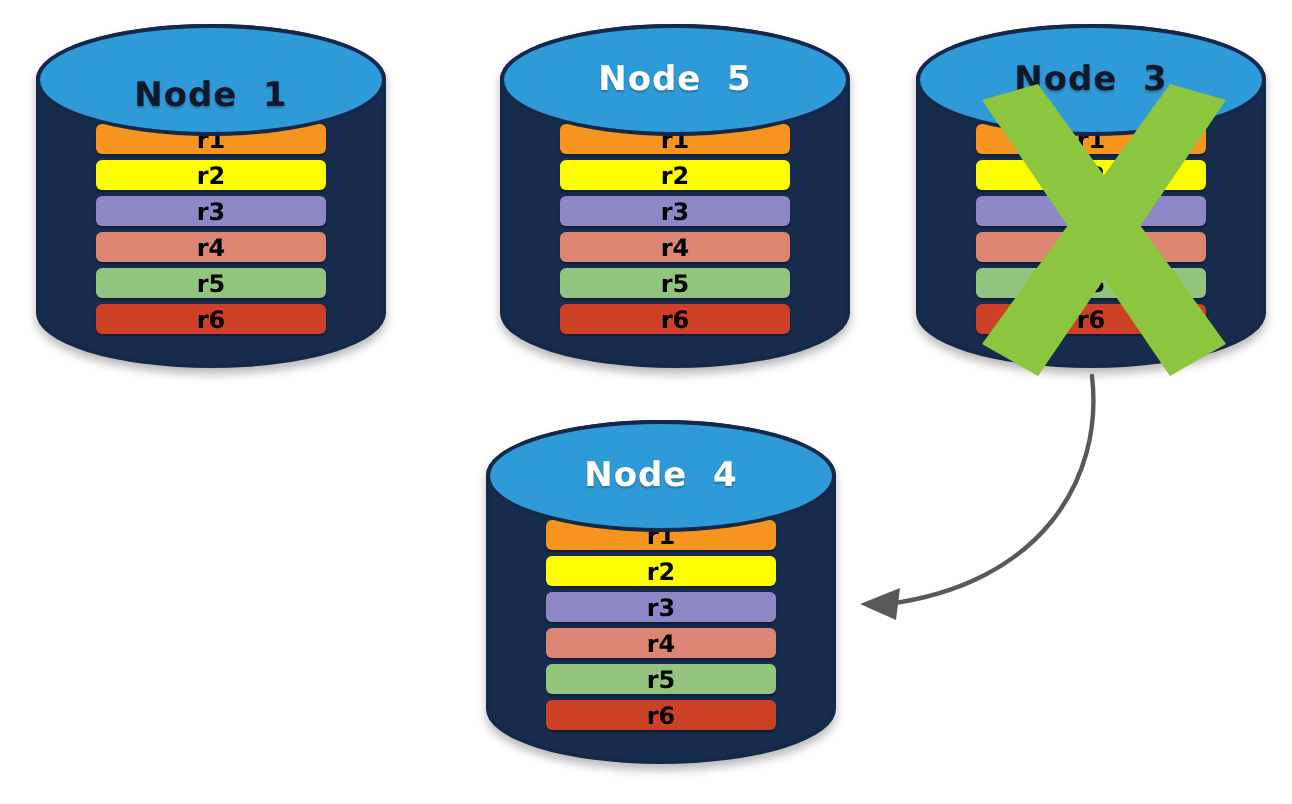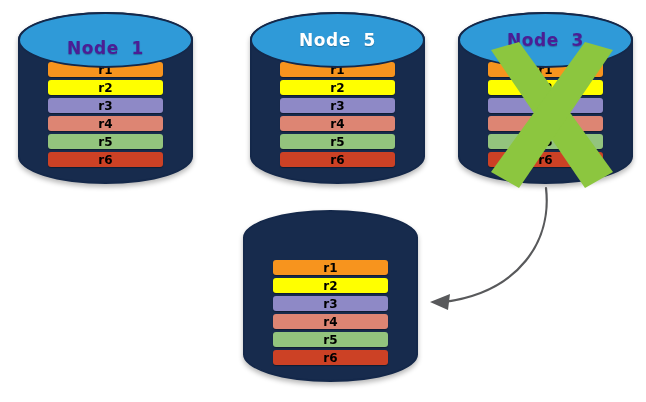--- a/index.html
+++ b/index.html
@@ -123,21 +123,21 @@
           <span class="row-label" style="color: rgb(0, 0, 0);">r4</span>
         </div>
       <div class="row" style="background: rgb(147, 196, 125);">
           <span class="row-label" style="color: rgb(0, 0, 0);">r5</span>
         </div>
       <div class="row" style="background: rgb(204, 65, 37);">
           <span class="row-label" style="color: rgb(0, 0, 0);">r6</span>
         </div>
     </div>
     <div class="node-top" style="background: rgb(47, 154, 216); border-color: rgb(20, 40, 74);">
-      <span class="node-title" style="color: #4c1d95; margin-top: 16px;">Node  1</span>
+      <span class="node-title" style="color: #0f172a; margin-top: 16px;">Node  1</span>
     </div>
   </div>
 
   <div class="node" id="node-2" style="left:250px; top:12px; width:175px; height:172px;">
     <div class="node-body" style="background: rgb(23, 43, 77); border-color: rgb(20, 40, 74);"></div>
     <div class="rows">
       <div class="row" style="background: rgb(247, 148, 30);">
           <span class="row-label" style="color: rgb(0, 0, 0);">r1</span>
         </div>
       <div class="row" style="background: rgb(255, 255, 0);">
@@ -177,21 +177,21 @@
           <span class="row-label" style="color: rgb(0, 0, 0);">r4</span>
         </div>
       <div class="row" style="background: rgb(147, 196, 125);">
           <span class="row-label" style="color: rgb(0, 0, 0);">r5</span>
         </div>
       <div class="row" style="background: rgb(204, 65, 37);">
           <span class="row-label" style="color: rgb(0, 0, 0);">r6</span>
         </div>
     </div>
     <div class="node-top" style="background: rgb(47, 154, 216); border-color: rgb(20, 40, 74);">
-      <span class="node-title" style="color: #4c1d95;">Node  3</span>
+      <span class="node-title" style="color: #0f172a;">Node  3</span>
     </div>
   </div>
 
   <svg class="x-overlay" style="left:487px; top:40px;" width="130" height="152" viewBox="0 0 130 152">
     <polygon id="x-stroke-a" points="4,10 32,2 126,132 98,148" fill="#8cc63f"></polygon>
     <polygon id="x-stroke-b" points="126,10 98,2 4,132 32,148" fill="#8cc63f"></polygon>
   </svg>
 
   <div class="node" id="node-4" style="left:243px; top:210px; width:175px; height:172px;">
     <div class="node-body" style="background: rgb(23, 43, 77); border-color: rgb(20, 40, 74);"></div>
@@ -208,20 +208,23 @@
       <div class="row" style="background: rgb(221, 133, 115);">
           <span class="row-label" style="color: rgb(0, 0, 0);">r4</span>
         </div>
       <div class="row" style="background: rgb(147, 196, 125);">
           <span class="row-label" style="color: rgb(0, 0, 0);">r5</span>
         </div>
       <div class="row" style="background: rgb(204, 65, 37);">
           <span class="row-label" style="color: rgb(0, 0, 0);">r6</span>
         </div>
     </div>
+    <div class="node-top" style="background: rgb(47, 154, 216); border-color: rgb(20, 40, 74);">
+      <span class="node-title" style="color: rgb(255, 255, 255);">Node  4</span>
+    </div>
   </div>
 
   <svg id="arrow-layer" viewBox="0 0 646 402">
     <path id="arrow-path" d="M 546,188 C 552,240 520,292 444,302" fill="none" stroke-width="2.2" stroke-linecap="round" stroke="#58595b"></path>
     <polygon id="arrow-head" points="430,302 450,294 448,310" fill="#58595b"></polygon>
   </svg>
 
 </div>
 
 </body></html>

